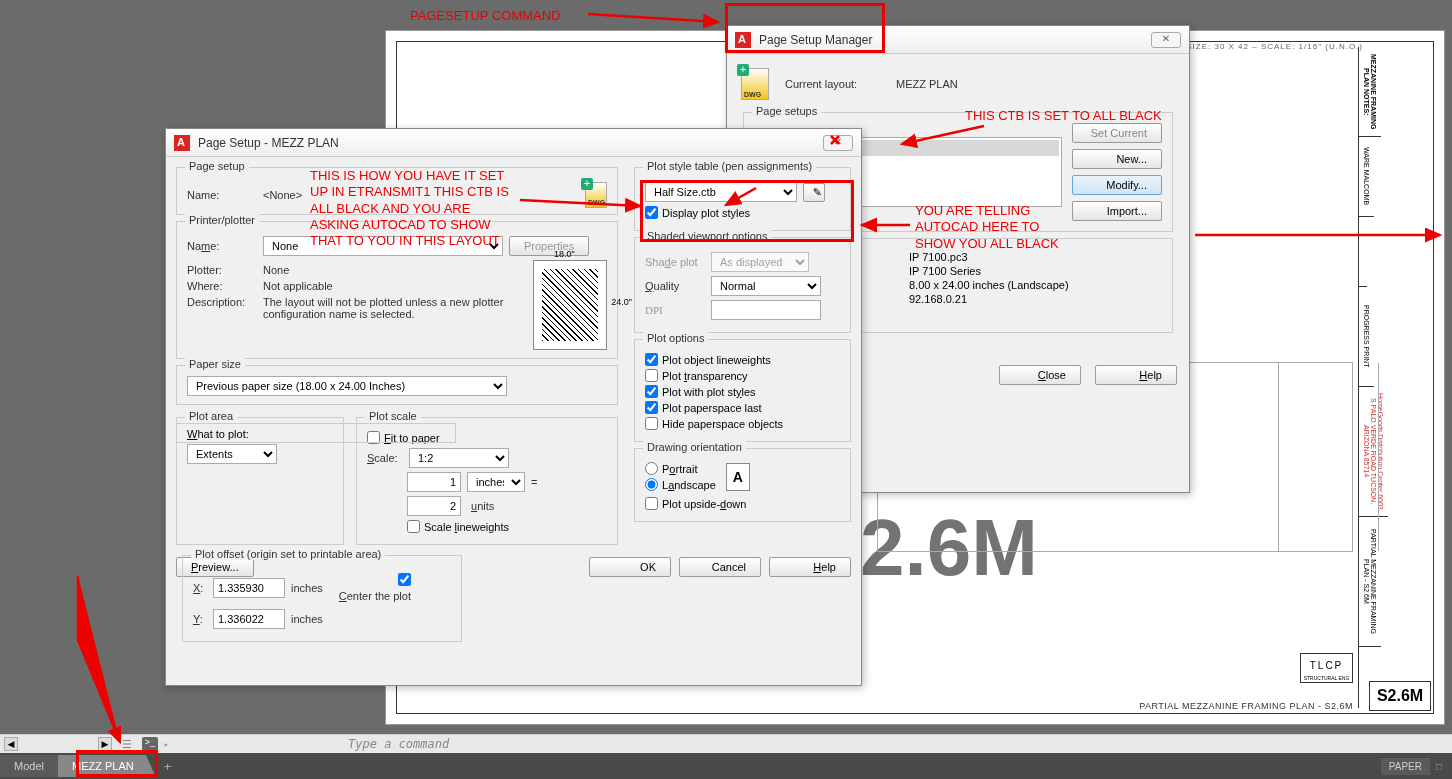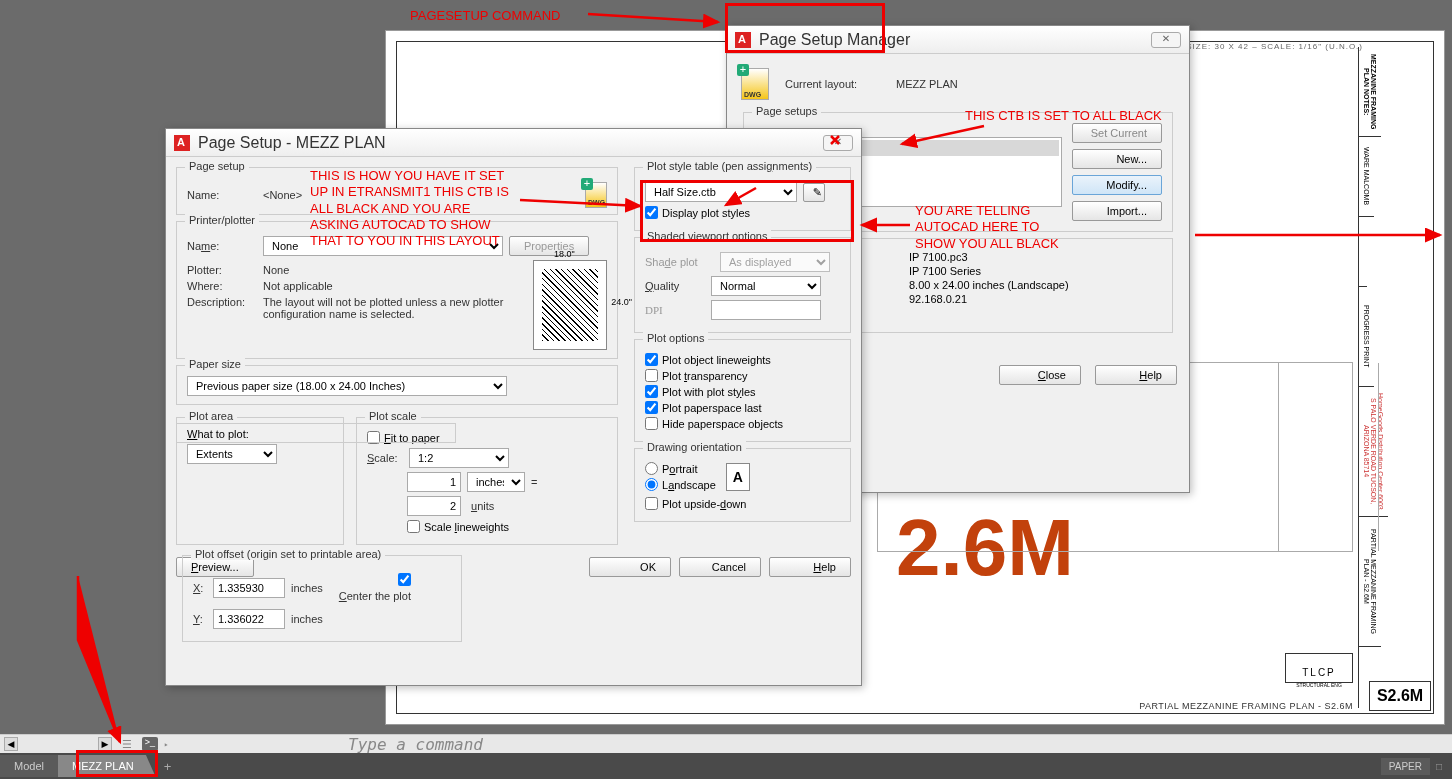--- a/index.html
+++ b/index.html
@@ -3,42 +3,42 @@
 <meta charset="utf-8">
 <style>
 * { box-sizing: border-box; margin: 0; padding: 0; font-family: Tahoma, "Segoe UI", sans-serif; }
 body { width: 1452px; height: 779px; background: #f0f0f0; position: relative; overflow: hidden; font-size: 11px; }
 
 
 .canvas-bg { position: absolute; top: 0; left: 0; right: 0; bottom: 45px; background: #6b6b6b; }
 .paper-space { position: absolute; left: 385px; top: 30px; width: 1060px; height: 695px; background: #fff; border: 1px solid #999; }
 .paper-inner { position: absolute; left: 10px; top: 10px; right: 10px; bottom: 10px; border: 1px solid #333; }
 .sheet-header { position:absolute; top:0; right:70px; font-size:8px; color:#666; letter-spacing:1px; }
-.big-text { position: absolute; left: 499px; top: 460px; font-size: 80px; color: #c2410c; font-weight: bold; }
+.big-text { position: absolute; left: 463px; top: 460px; font-size: 80px; color: #737373; font-weight: bold; }
 
 
 .scroll-bar { position: absolute; left: 0; right: 0; bottom: 26px; height: 19px; background: #e8e8e8; border-top:1px solid #ccc; display:flex; align-items:center; padding:0 4px;}
 .scroll-btn { width:14px; height:14px; background:#ddd; border:1px solid #aaa; font-size:9px; text-align:center; line-height:12px; }
-.command-input { margin-left: 180px; font-size:16px; color:#888; font-style:italic; font-family: monospace; }
+.command-input { margin-left: 180px; font-size:12px; color:#888; font-style:italic; font-family: monospace; }
 .command-icon { display:inline-block; width:16px; height:14px; background:#666; color:#fff; font-size:9px; text-align:center; border-radius:2px; margin-right:6px; }
 
 .tab-bar { position: absolute; left:0; right:0; bottom:0; height:26px; background:#4a4a4a; display:flex; align-items:center; }
 .tab { padding: 5px 14px; color:#ccc; font-size:11px; cursor:pointer; position:relative; }
 .tab.inactive { background:#5a5a5a; }
 .tab.active { background:#888; color:#fff; clip-path: polygon(0 0, 90% 0, 100% 100%, 0 100%); padding-right:22px; }
 .tab-add { color:#aaa; padding:5px 8px; font-size:13px; }
 .status-right { margin-left:auto; color:#ccc; padding-right:10px; font-size:10px; display:flex; gap:6px; align-items:center;}
 .status-right .paper-label { background:#5a5a5a; padding:3px 8px; }
 
 
 .dialog { position: absolute; background: #f0f0f0; border: 1px solid #888; box-shadow: 2px 2px 8px rgba(0,0,0,0.25); }
 .titlebar { height: 28px; background: linear-gradient(#fff,#eee); display:flex; align-items:center; padding: 0 8px; border-bottom:1px solid #ccc; }
 .titlebar .app-icon { width:16px; height:16px; background:#d22; margin-right:8px; position:relative; }
 .titlebar .app-icon::after { content:"A"; color:#fff; font-size:11px; position:absolute; left:3px; top:1px; font-weight:bold;}
-.titlebar .title { font-size: 16px; color:#333; }
+.titlebar .title { font-size: 12px; color:#333; }
 .titlebar .close-x { margin-left:auto; width:30px; height:16px; border:1px solid #aaa; border-radius:3px; text-align:center; font-size:10px; color:#666; background:#f5f5f5; }
 
 .groupbox { border:1px solid #ccc; margin:6px; position:relative; padding:10px 10px 8px 10px; }
 .groupbox > .legend { position:absolute; top:-8px; left:8px; background:#f0f0f0; padding:0 4px; font-size:11px; color:#333; }
 
 .row { display:flex; align-items:center; gap:6px; margin:4px 0; font-size:11px; color:#333; }
 .label { width:70px; }
 .btn { padding: 3px 14px; background:linear-gradient(#fff,#e5e5e5); border:1px solid #999; border-radius:2px; font-size:11px; cursor:pointer; min-width:68px; text-align:right;}
 .btn.wide { min-width:82px;}
 .btn.highlight-blue { background:linear-gradient(#eaf3fb,#cfe5f7); border-color:#6aa5d8;}
@@ -108,21 +108,21 @@
          </div>
          <div class="tb-cell" style="height:130px; color:#c33;">
            <span>HomeGoods Distribution Center 6003 S PALO VERDE ROAD TUCSON, ARIZONA 85714</span>
          </div>
          <div class="tb-cell" style="height:130px;">
            <span>PARTIAL MEZZANINE FRAMING PLAN - S2.6M</span>
          </div>
        </div>
        <div class="sheet-num">S2.6M</div>
        <div class="plan-title">PARTIAL MEZZANINE FRAMING PLAN - S2.6M</div>
-       <div style="position:absolute; right:80px; bottom:30px; width:68px; height:30px; border:1px solid #333; font-size:10px; text-align:center; line-height:13px; letter-spacing:2px; padding-top:12px;">
+       <div style="position:absolute; right:80px; bottom:30px; width:53px; height:30px; border:1px solid #333; font-size:10px; text-align:center; line-height:13px; letter-spacing:2px; padding-top:5px;">
          <span>TLCP</span>
          <div style="font-size:5px; letter-spacing:0;">STRUCTURAL ENG</div>
        </div>
 
        <div style="position:absolute; left:480px; top:320px; right:80px; height:190px; border:1px solid #aaa;">
          <div style="position:absolute; top:0; bottom:0; left:400px; border-left:1px solid #aaa;"></div>
          <div style="position:absolute; top:0; bottom:0; left:500px; border-left:1px solid #aaa;"></div>
        </div>
     </div>
   </div>
@@ -331,21 +331,21 @@
         <div class="checkbox">
             <input type="checkbox" checked="" style="">
             <span>Display plot styles</span>
           </div>
       </div>
 
       <div class="groupbox">
         <span class="legend">Shaded viewport options</span>
         <div class="row">
             <span style="width:60px;color:#999;">Sha<u>d</u>e plot</span>
-            <select class="input" style="width:110px;margin-left:9px;" disabled=""><option>As displayed</option></select>
+            <select class="input" style="width:98px;" disabled=""><option>As displayed</option></select>
           </div>
         <div class="row">
             <span style="width:60px;"><u>Q</u>uality</span>
             <select class="input" style="width:110px;"><option>Normal</option></select>
           </div>
         <div class="row">
             <span style="width:60px;color:#999;font-family:Liberation Serif, serif;">DPI</span>
             <input class="input" style="width: 110px;" disabled="">
           </div>
       </div>

